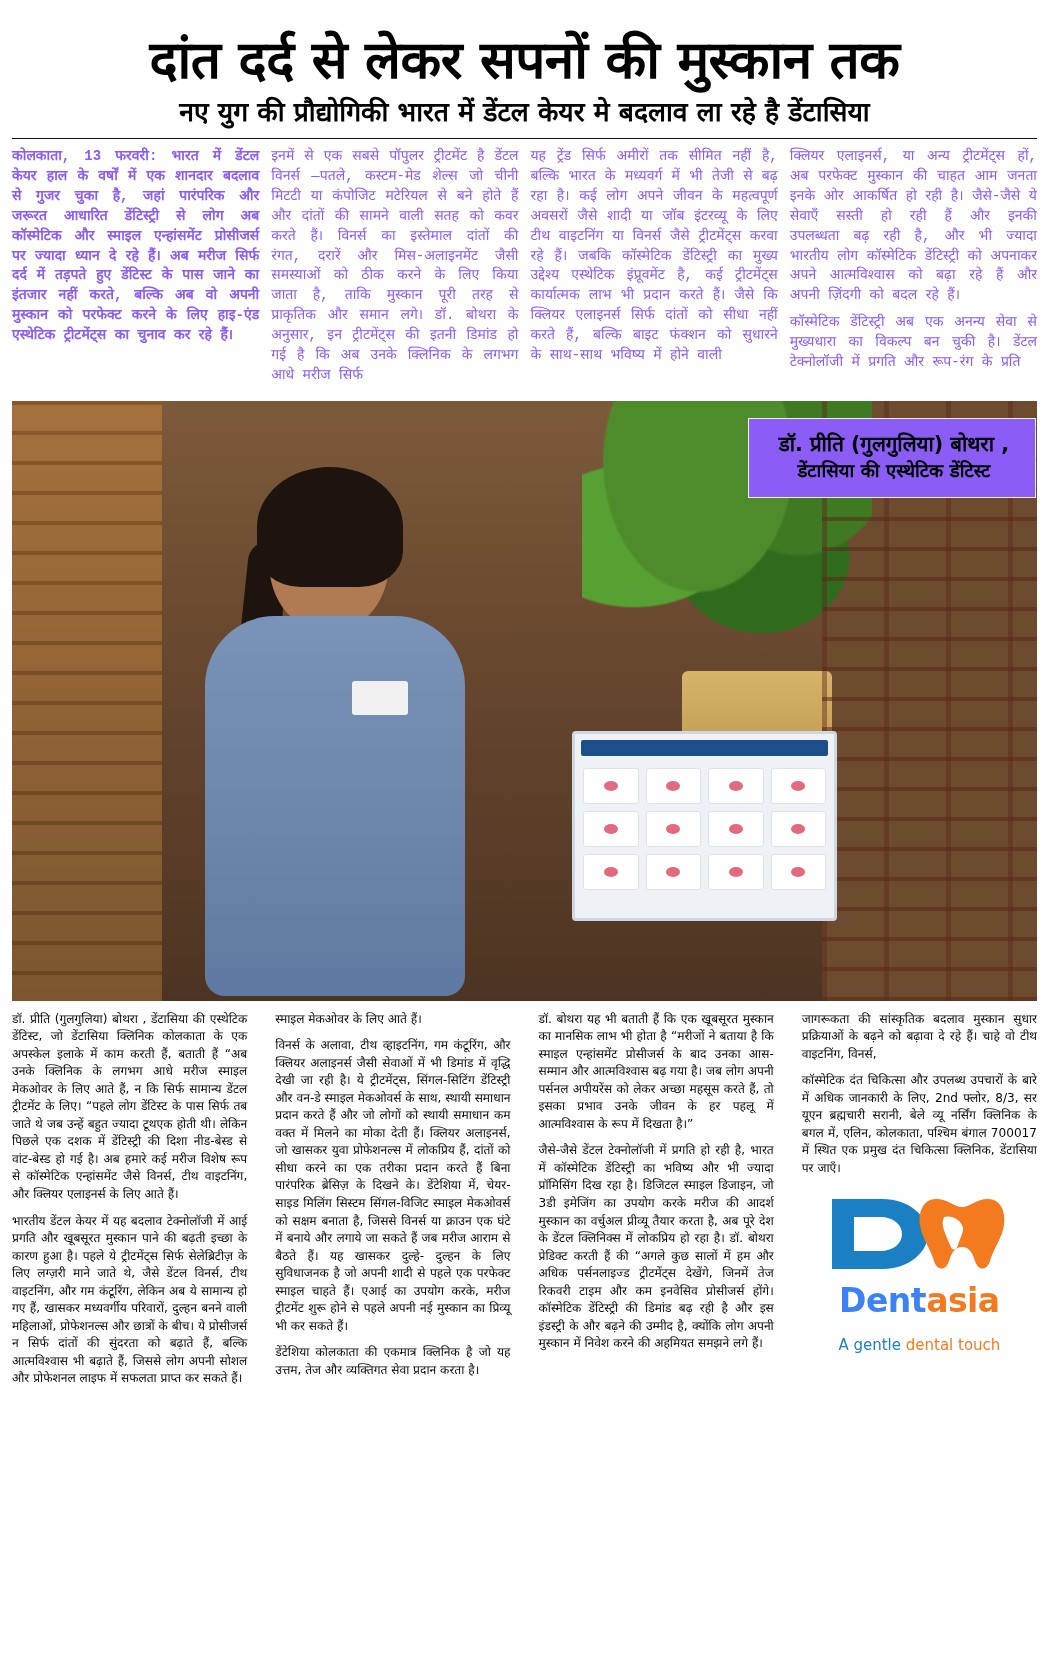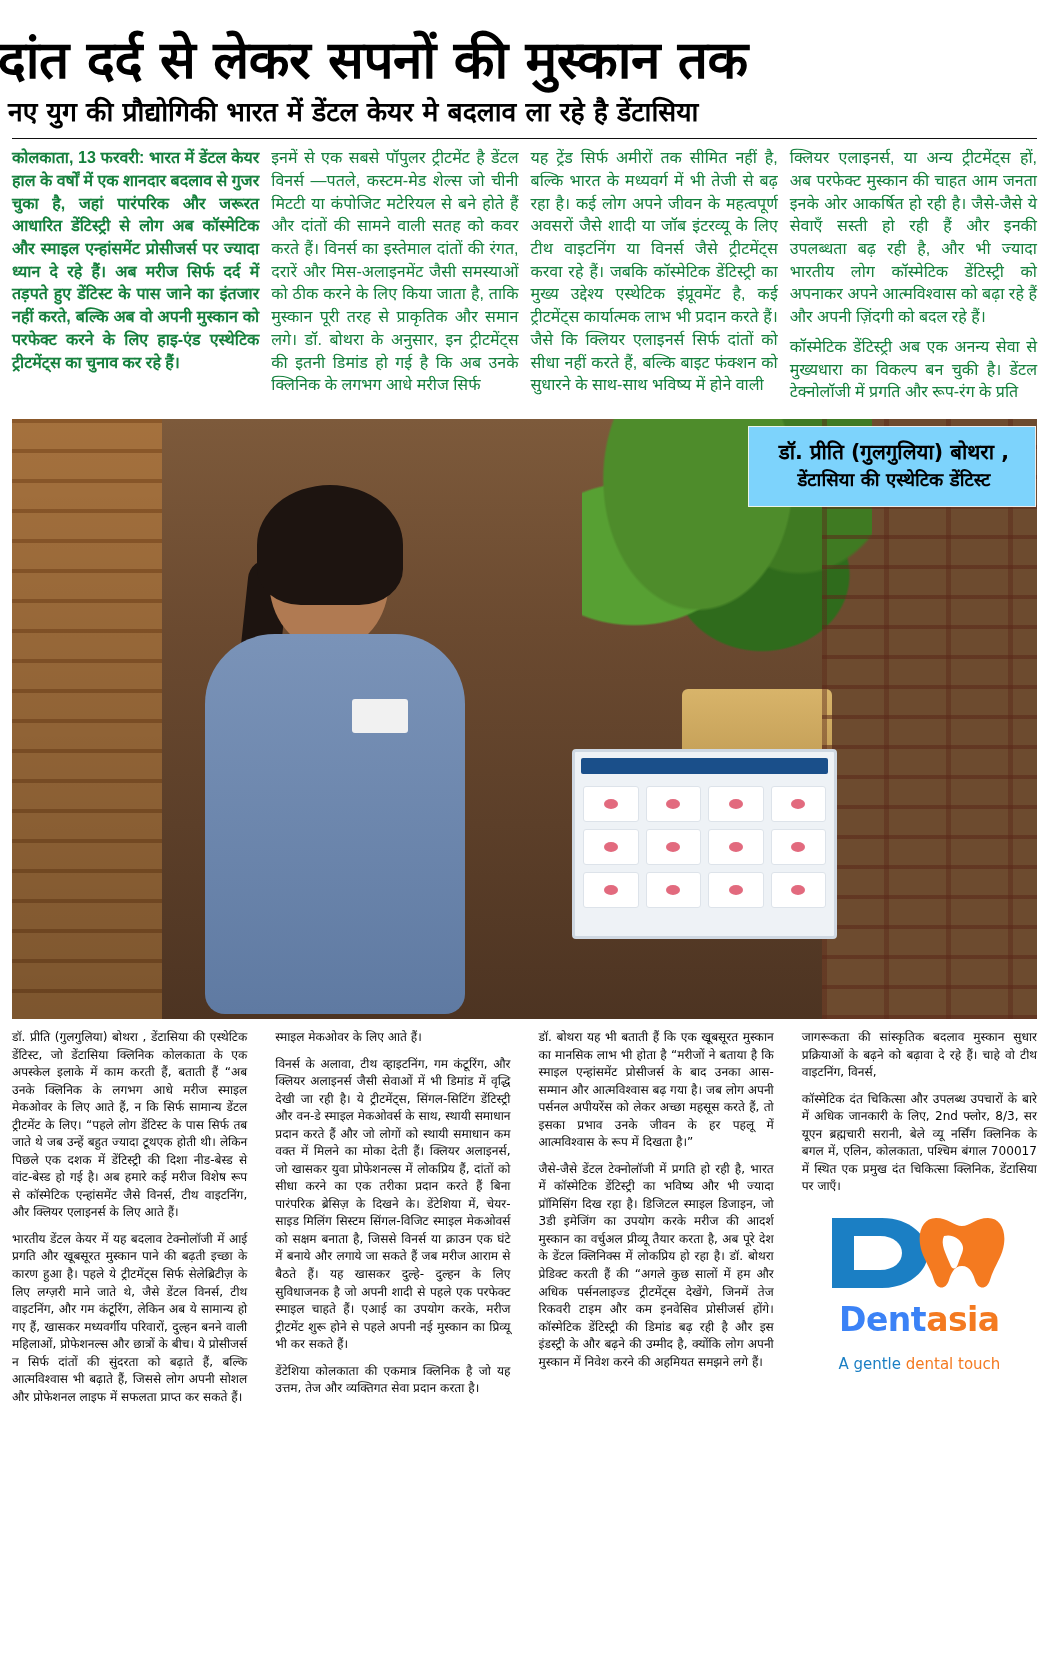--- a/index.html
+++ b/index.html
@@ -7,21 +7,21 @@
   body {
     width:1049px; height:1665px;
     background:#ffffff;
     font-family:"Liberation Serif", "DejaVu Serif", serif;
     color:#0a0a0a;
     overflow:hidden;
   }
   .page { position:relative; width:1049px; height:1665px; padding:0 8px; }
 
   
-  .masthead { padding-top:34px; }
+  .masthead { padding-top:34px; text-align:center; }
   .headline {
     font-family:"DejaVu Sans", sans-serif;
     font-weight:bold;
     font-size:52px;
     line-height:1.02;
     letter-spacing:-0.5px;
     color:#000;
     transform:scaleX(1.02);
     white-space:nowrap;
   }
@@ -39,27 +39,27 @@
   
   .cols-top {
     display:grid;
     grid-template-columns:1fr 1fr 1fr 1fr;
     column-gap:12px;
     padding:8px 4px 0 4px;
   }
   .col { }
   .col p {
     margin:0 0 7px 0;
-    font-family:Liberation Sans, sans-serif;
-    font-size:16px;
+    font-family:Liberation Mono, monospace;
+    font-size:14px;
     line-height:1.42;
     text-align:justify;
     text-justify:inter-word;
     hyphens:none;
-    color:#15803d;
+    color:#8b5cf6;
   }
   .dateline { font-weight:bold; }
 
   
   .photo-band {
     position:relative;
     margin:8px 4px 0 4px;
     height:600px;
     overflow:hidden;
     background:#6d4b2f;
@@ -134,22 +134,22 @@
     height:16px; margin:6px; background:#1a4f8a; border-radius:2px;
   }
   .ph-poster .pgrid {
     display:grid; grid-template-columns:repeat(4,1fr); gap:7px; padding:6px 8px;
   }
   .ph-poster .pcell { height:36px; background:#fff; border:1px solid #dde3ea; border-radius:3px; position:relative;}
   .ph-poster .pcell::after{content:"";position:absolute;left:50%;top:50%;width:14px;height:10px;transform:translate(-50%,-50%);background:#e26a7e;border-radius:50%;}
 
   .caption-box {
     position:absolute;
-    right:2px; top:8px;
-    background:#7dd3fc;
+    right:2px; top:18px;
+    background:#8b5cf6;
     padding:12px 26px 14px 30px;
     text-align:center;
     font-family:"DejaVu Sans", sans-serif;
     box-shadow:0 0 0 1px rgba(255,255,255,.9);
   }
   .caption-line1 { font-size:20.5px; font-weight:bold; color:#000; line-height:1.3; white-space:nowrap;}
   .caption-line2 { font-size:18.5px; font-weight:bold; color:#000; line-height:1.3; margin-top:2px; white-space:nowrap;}
 
   
   .cols-bottom {

